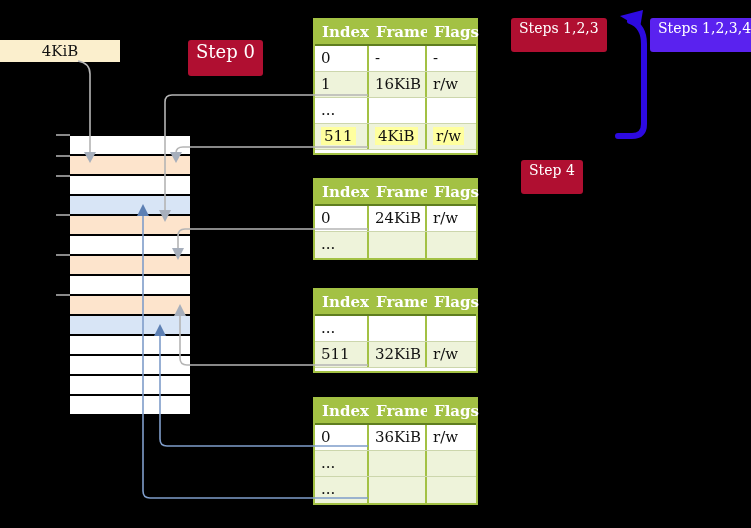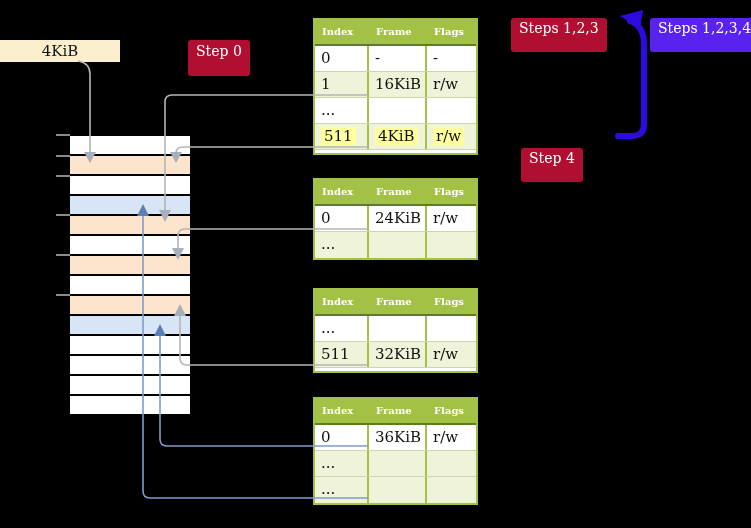--- a/index.html
+++ b/index.html
@@ -6,40 +6,40 @@
   #canvas{position:relative;width:751px;height:528px;background:#000;overflow:hidden;
           font-family:"DejaVu Serif","Liberation Serif",serif;}
 
   
   .sizebox{position:absolute;left:0;top:40px;width:120px;height:22px;background:#fbefcd;
            color:#111;font-size:15px;text-align:center;line-height:22px;}
   .badge{position:absolute;color:#fff;font-size:14px;line-height:19px;height:19px;
          padding:1px 8px 14px 8px;border-radius:3px;white-space:nowrap;}
   .crimson{background:#b00f31;}
   .violet{background:#5a22ef;}
-  #badge-step0{left:188px;top:40px;font-size:14px;height:21px;line-height:21px;}
+  #badge-step0{left:188px;top:40px;font-size:18px;height:21px;line-height:21px;}
   #badge-steps123{left:511px;top:18px;}
   #badge-steps1234{left:650px;top:18px;}
-  #badge-step4{left:521px;top:148px;}
+  #badge-step4{left:521px;top:160px;}
 
   
   #memory-stack{position:absolute;left:70px;top:136px;width:120px;}
   .mem-row{height:18px;margin-bottom:2px;}
   .mem-white{background:#ffffff;}
   .mem-peach{background:#fde4cc;}
   .mem-blue{background:#d8e5f6;}
 
   
   .ptable{position:absolute;left:313px;width:165px;border:2px solid #a3c144;
           background:#a3c144;box-sizing:border-box;}
   .trow{display:grid;grid-template-columns:52px 56px 49px;column-gap:2px;
         height:26px;box-sizing:border-box;border-bottom:1px solid #ccd6ac;}
   .trow:last-of-type{border-bottom:none;}
   .trow.thead{border-bottom:2px solid #5e7d1f;}
-  .hcell{background:#a3c144;color:#fff;font-weight:bold;font-size:10px;
+  .hcell{background:#a3c144;color:#fff;font-weight:bold;font-size:15px;
          line-height:24px;padding-left:7px;}
   .cell{background:#fff;color:#111;font-size:15px;line-height:25px;padding-left:6px;
         overflow:hidden;white-space:nowrap;}
   .trow.shaded .cell{background:#eef3da;}
   .hl{background:#ffff9e;padding:0 3px;}
   .sliver{height:3px;background:#ffffff;}
   #table-1{top:18px;}
   #table-2{top:178px;}
   #table-3{top:288px;}
   #table-4{top:397px;}

